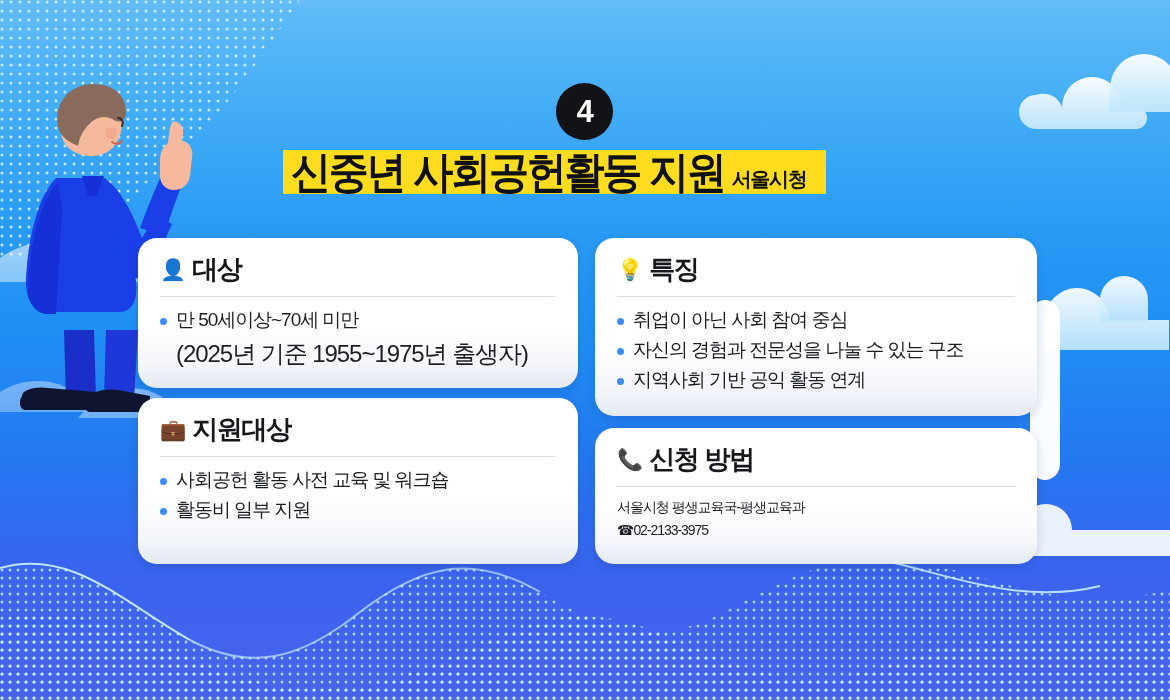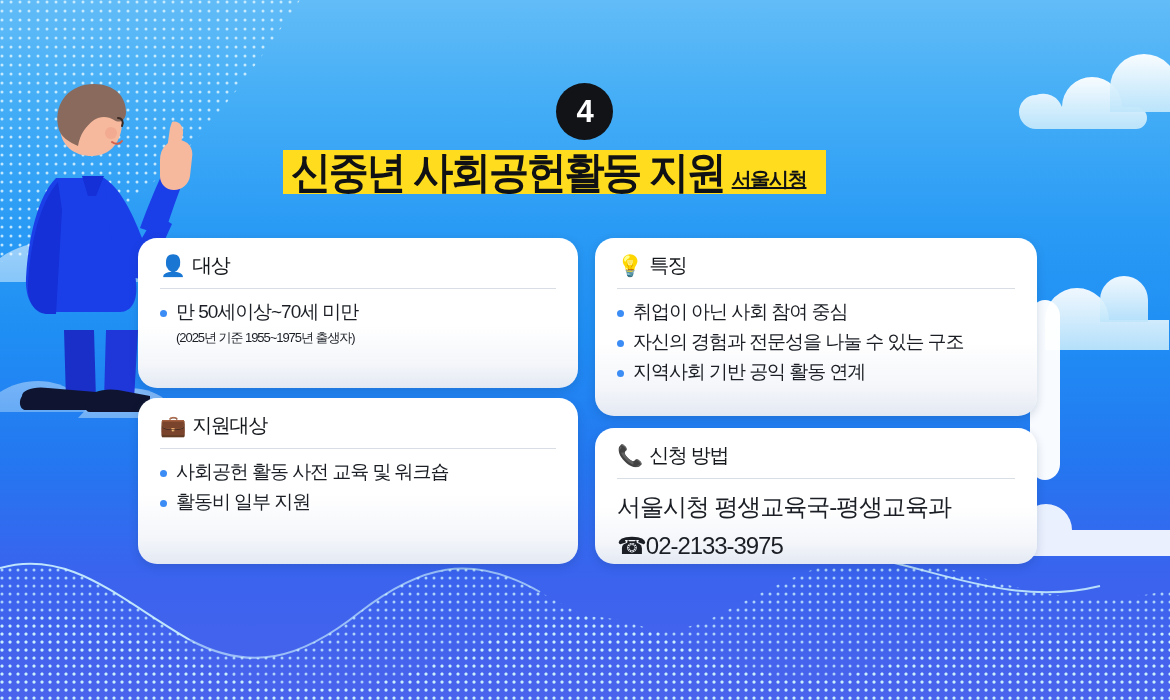--- a/index.html
+++ b/index.html
@@ -44,60 +44,60 @@
     z-index:6;
     white-space:nowrap;
   }
   .title-main{
     font-size:40px; font-weight:bold; color:#0f1114;
     letter-spacing:-2.2px; line-height:44px;
     transform:scaleY(1.08); transform-origin:center;
   }
   .title-sub{
     font-size:20px; font-weight:bold; color:#0f1114;
-    letter-spacing:-1.3px; margin-left:7px; line-height:44px;text-decoration:underline;
+    letter-spacing:-1.3px; margin-left:7px; line-height:44px;
   }
 
   
   .card{
     position:absolute; z-index:5;
     background:linear-gradient(180deg,#ffffff 0%,#ffffff 58%,#f4f6fa 84%,#e3e9f3 100%);
     border-radius:19px;
     box-shadow:0 3px 10px rgba(10,40,90,.17);
     padding:14px 22px 14px 22px;
   }
   .card-head{
     display:flex; align-items:center; gap:6px;
     padding-bottom:9px;
     border-bottom:1px solid #d9dde4;
     margin-bottom:9px;
   }
   .card-head .ico{ font-size:21px; line-height:1; display:inline-block; }
   .card-head .ttl{
-    font-size:20px; font-weight:normal; color:#15181c;
+    font-size:26px; font-weight:bold; color:#15181c;
     letter-spacing:-1.3px;
     text-align:center;
   }
   .bul{
     display:flex; align-items:flex-start; gap:9px;
     font-size:19px; color:#1b1f25; letter-spacing:-1.05px;
     line-height:1.48;
     margin-bottom:2px;
   }
   .bul .dot{
     width:7px; height:7px; border-radius:50%;
     background:#3c8cf5; flex:none; margin-top:12px;
   }
   .bul b{ font-weight:normal; }
   .plain{
+    font-size:14px; color:#1b1f25; letter-spacing:-1.05px;
+    line-height:1.62;
+  }
+  .indent{
     font-size:24px; color:#1b1f25; letter-spacing:-1.05px;
-    line-height:1.62;
-  }
-  .indent{
-    font-size:13px; color:#1b1f25; letter-spacing:-1.05px;
     line-height:1.48; padding-left:16px;
   }
 
   #card-target  { left:138px; top:238px; width:440px; height:150px; }
   #card-support { left:138px; top:398px; width:440px; height:166px; }
   #card-feature { left:595px; top:238px; width:442px; height:178px; }
   #card-apply   { left:595px; top:428px; width:442px; height:136px; }
 </style>
 </head>
 <body>

